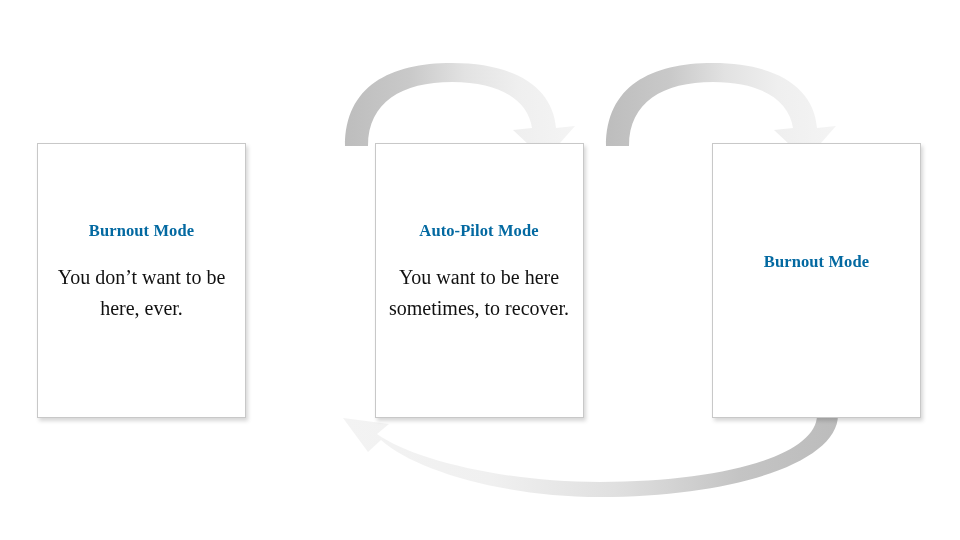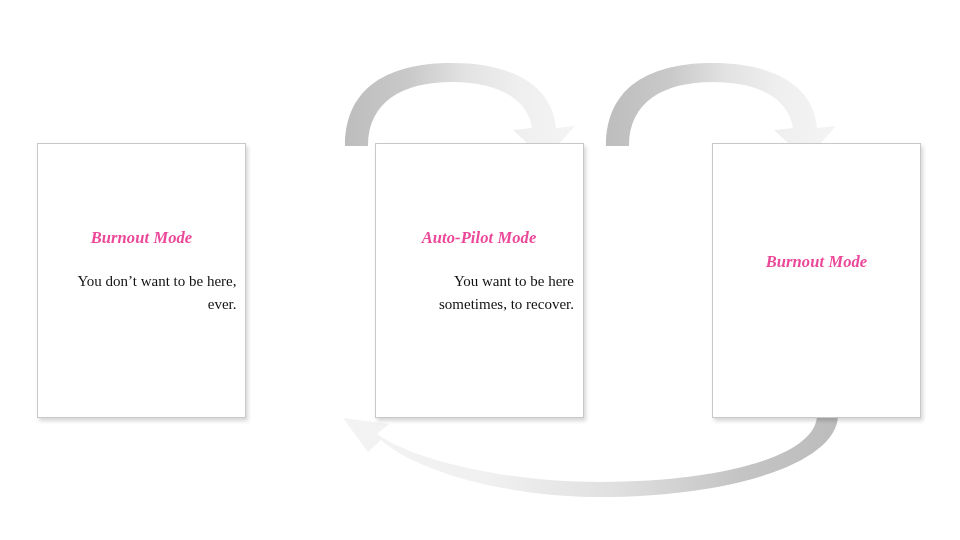--- a/index.html
+++ b/index.html
@@ -49,33 +49,32 @@
     box-shadow: 2px 3px 4px rgba(0,0,0,0.16);
     display: flex;
     flex-direction: column;
     align-items: center;
     justify-content: center;
     padding: 0 8px;
   }
   .card-title {
     font-size: 16.5px;
     font-weight: bold;
-    color: #ec4899;
+    color: #0369a1;
     text-align: center;
     letter-spacing: 0.1px;
     line-height: 1.2;
     margin: 0 0 22px 0;
     white-space: nowrap;
-    font-style: italic;
   }
   .card-body {
-    font-size: 15px;
+    font-size: 20px;
     font-weight: normal;
     color: #111111;
-    text-align: right;
+    text-align: center;
     line-height: 1.55;
     margin: 0;
     max-width: 190px;
   }
   .card-inner {
     display: flex;
     flex-direction: column;
     align-items: center;
     justify-content: center;
     transform: translateY(-8px);

